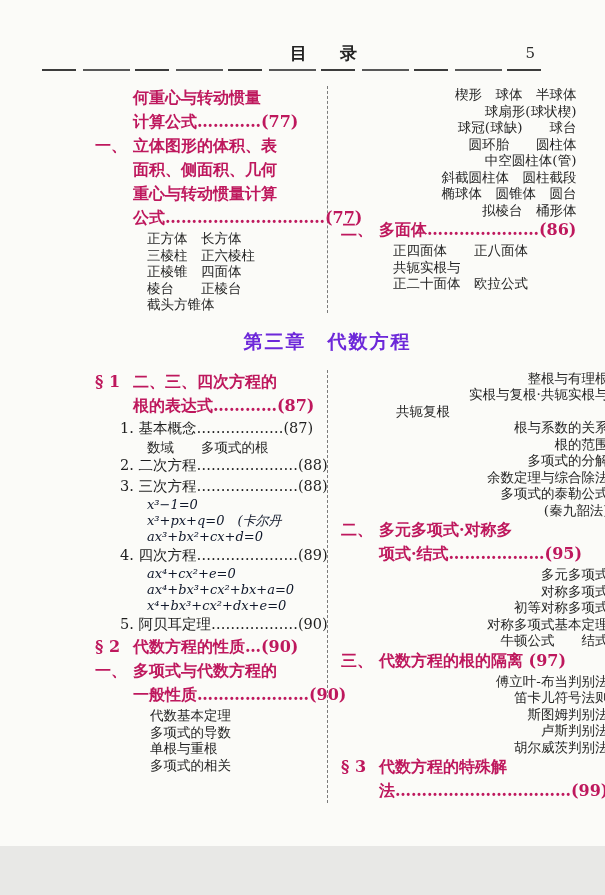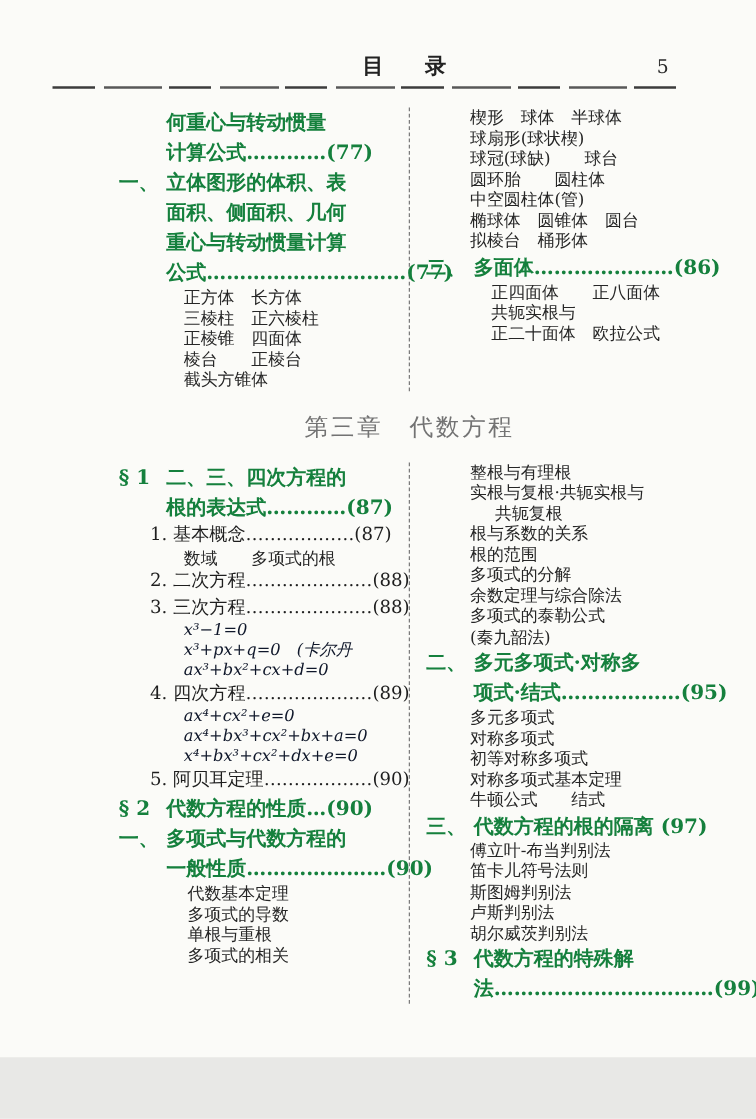--- a/index.html
+++ b/index.html
@@ -30,31 +30,31 @@
   }
   
   .cols{display:flex;align-items:stretch;margin:15px 35px 0 85px;}
   .col{box-sizing:border-box;}
   .col-left{width:242px;padding-left:10px;}
   .col-right{flex:1;padding-left:13px;}
   .vdiv{width:0;border-left:1.3px dashed #7c7c7c;align-self:stretch;}
   
   .chapter{
     margin:16px 35px 12px 85px;text-align:center;
-    font-size:19px;font-weight:400;letter-spacing:2px;color:#737373;
+    font-size:19px;font-weight:700;letter-spacing:2px;color:#6d28d9;
   }
   
   .ln{position:relative;white-space:nowrap;}
   .ln .num{position:absolute;left:0;top:0;}
-  .h,.hc{font-weight:700;font-size:16px;line-height:24px;color:#15803d;}
+  .h,.hc{font-weight:700;font-size:16px;line-height:24px;color:#be185d;}
   .n{font-size:14.5px;line-height:21px;}
   .s{font-size:13.5px;line-height:16.5px;color:#262626;}
   .m{font-size:13px;line-height:16px;font-style:italic;color:#0f172a;}
   .ind1{padding-left:25px;}
-  .ind2{padding-left:35px;}
+  .ind2{padding-left:35px;text-align:right;}
   .ind3{padding-left:38px;}
   .ind4{padding-left:52px;}
   .ind5{padding-left:55px;}
   
   .artifact{
     position:absolute;left:287px;top:845px;
     color:#c4c4c2;font-size:8px;letter-spacing:4px;
   }
 </style>
 </head>
@@ -82,20 +82,21 @@
         <div class="ln s ind4"><span class="txt">棱台　　正棱台</span></div>
         <div class="ln s ind4"><span class="txt">截头方锥体</span></div>
       </div>
     <div class="vdiv"></div>
     <div class="col col-right">
         <div class="ln s ind2"><span class="txt">楔形　球体　半球体</span></div>
         <div class="ln s ind2"><span class="txt">球扇形(球状楔)</span></div>
         <div class="ln s ind2"><span class="txt">球冠(球缺)　　球台</span></div>
         <div class="ln s ind2"><span class="txt">圆环胎　　圆柱体</span></div>
         <div class="ln s ind2"><span class="txt">中空圆柱体(管)</span></div>
+        <div class="ln s ind2"><span class="txt">斜截圆柱体　圆柱截段</span></div>
         <div class="ln s ind2"><span class="txt">椭球体　圆锥体　圆台</span></div>
         <div class="ln s ind2"><span class="txt">拟棱台　桶形体</span></div>
         <div class="ln h ind3"><span class="num">二、</span><span class="txt">多面体…………………(86)</span></div>
         <div class="ln s ind4"><span class="txt">正四面体　　正八面体</span></div>
         <div class="ln s ind4"><span class="txt">共轭实根与</span></div>
         <div class="ln s ind4"><span class="txt">正二十面体　欧拉公式</span></div>
       </div>
   </div>
 
   <div class="chapter">第三章　代数方程</div>

